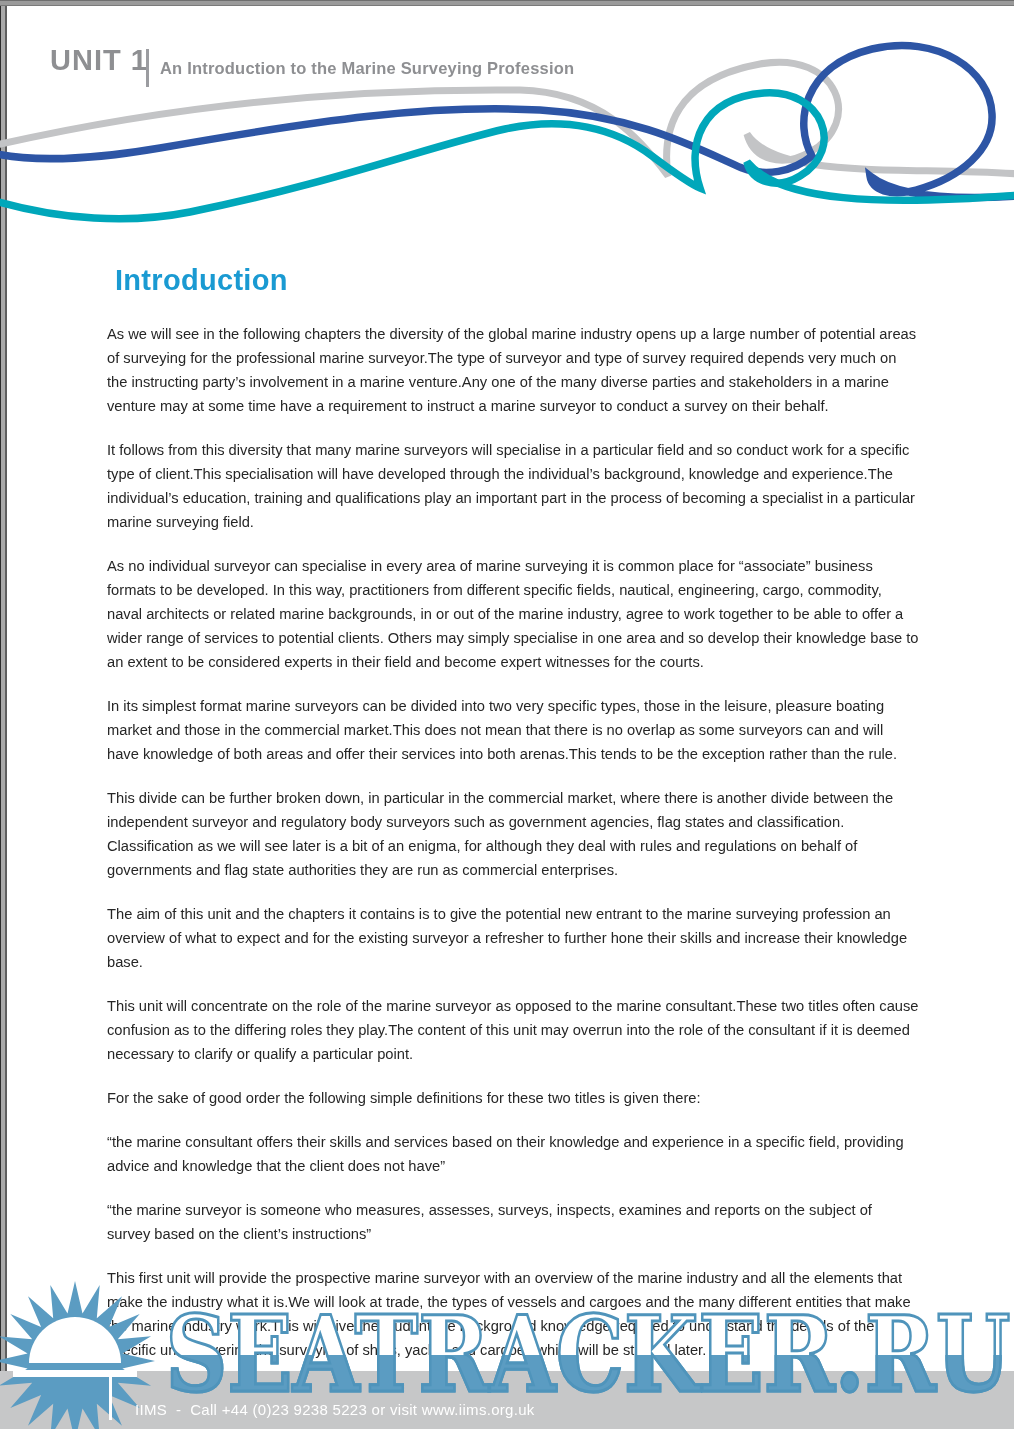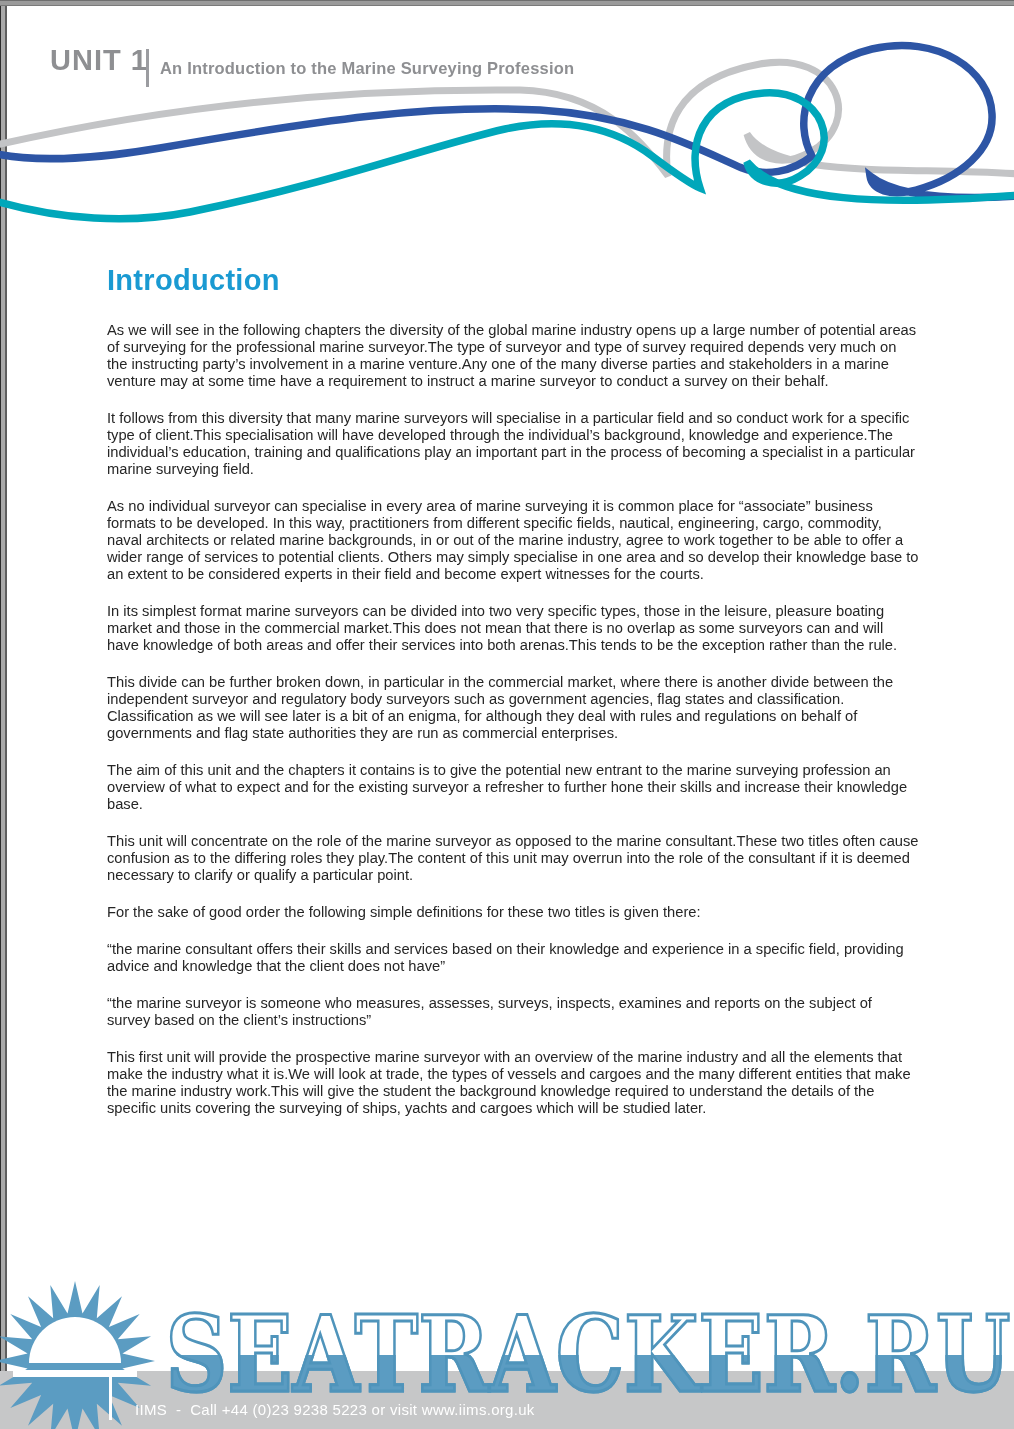--- a/index.html
+++ b/index.html
@@ -15,22 +15,22 @@
   
   .unit-title{position:absolute;left:50px;top:44px;font-size:29px;font-weight:bold;
     color:#8e8f92;letter-spacing:1px;text-align:right;}
   .unit-divider{position:absolute;left:146px;top:49px;width:3px;height:38px;background:#9b9ca0;}
   .unit-subtitle{position:absolute;left:160px;top:59px;font-size:16.5px;font-weight:bold;
     color:#8e8f92;letter-spacing:0.2px;}
   .waves{position:absolute;left:0;top:28px;width:1014px;height:210px;}
 
   
   .article{position:absolute;left:107px;top:264px;width:812px;}
-  .article h1{margin:0 0 25px 0;font-size:29px;font-weight:bold;color:#1a9ad2;letter-spacing:0.3px;}
-  .article p{margin:0 0 20px 0;font-size:14.7px;line-height:17px;color:#262626;}
+  .article h1{margin:0 0 25px 8px;font-size:29px;font-weight:bold;color:#1a9ad2;letter-spacing:0.3px;}
+  .article p{margin:0 0 20px 0;font-size:14.7px;line-height:24px;color:#262626;}
 
   
   .footer-band{position:absolute;left:0;top:1371px;width:1014px;height:58px;background:#c6c7c8;z-index:1;}
   .watermark{position:absolute;left:0;top:1283px;width:1014px;height:146px;z-index:2;}
   .watermark text{font-family:"DejaVu Serif","Liberation Serif",serif;font-weight:bold;font-size:104px;}
   .page-number{position:absolute;left:46px;top:1378px;font-size:29px;font-weight:bold;
     color:#b3d4e6;z-index:2;}
   .sun{position:absolute;left:-10px;top:1276px;width:170px;height:170px;z-index:3;}
   .footer-divider{position:absolute;left:109px;top:1375px;width:3px;height:45px;background:#ffffff;z-index:4;}
   .footer-contact{position:absolute;left:135px;top:1389px;font-size:15px;font-weight:normal;

